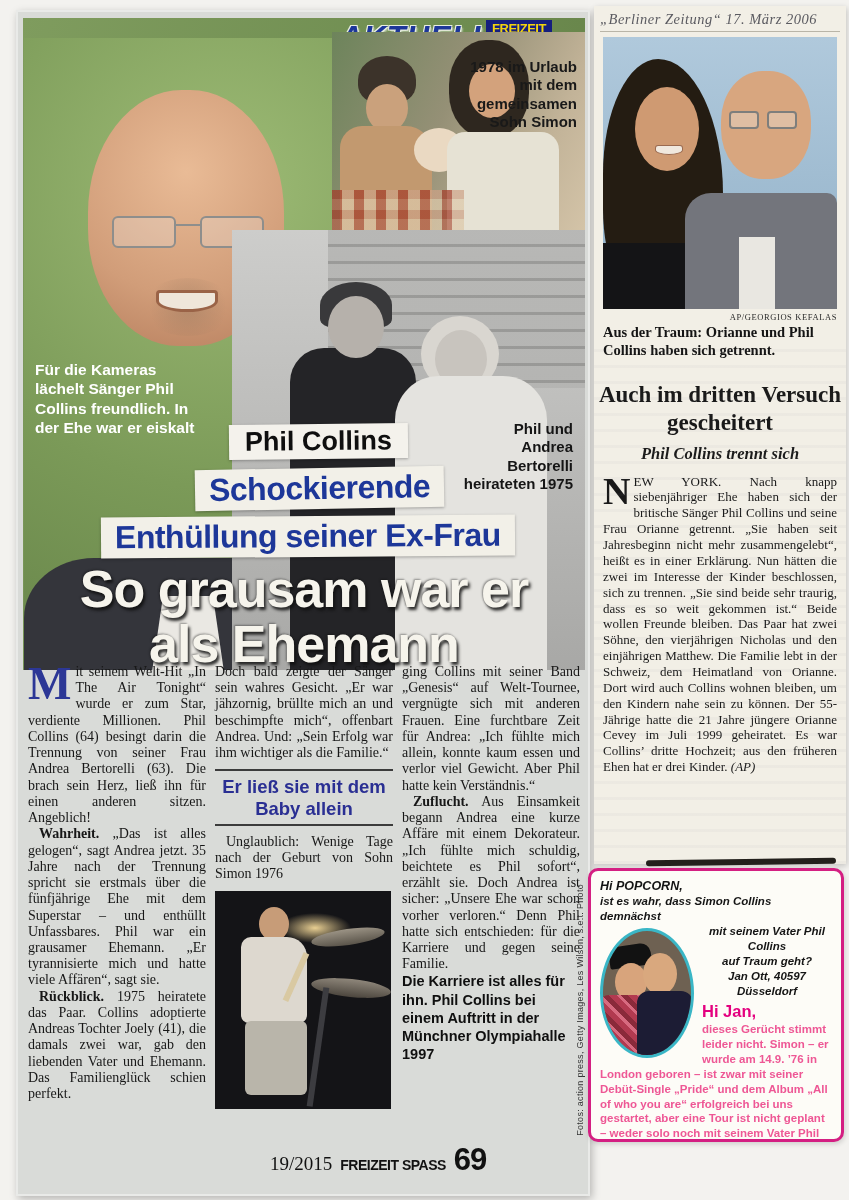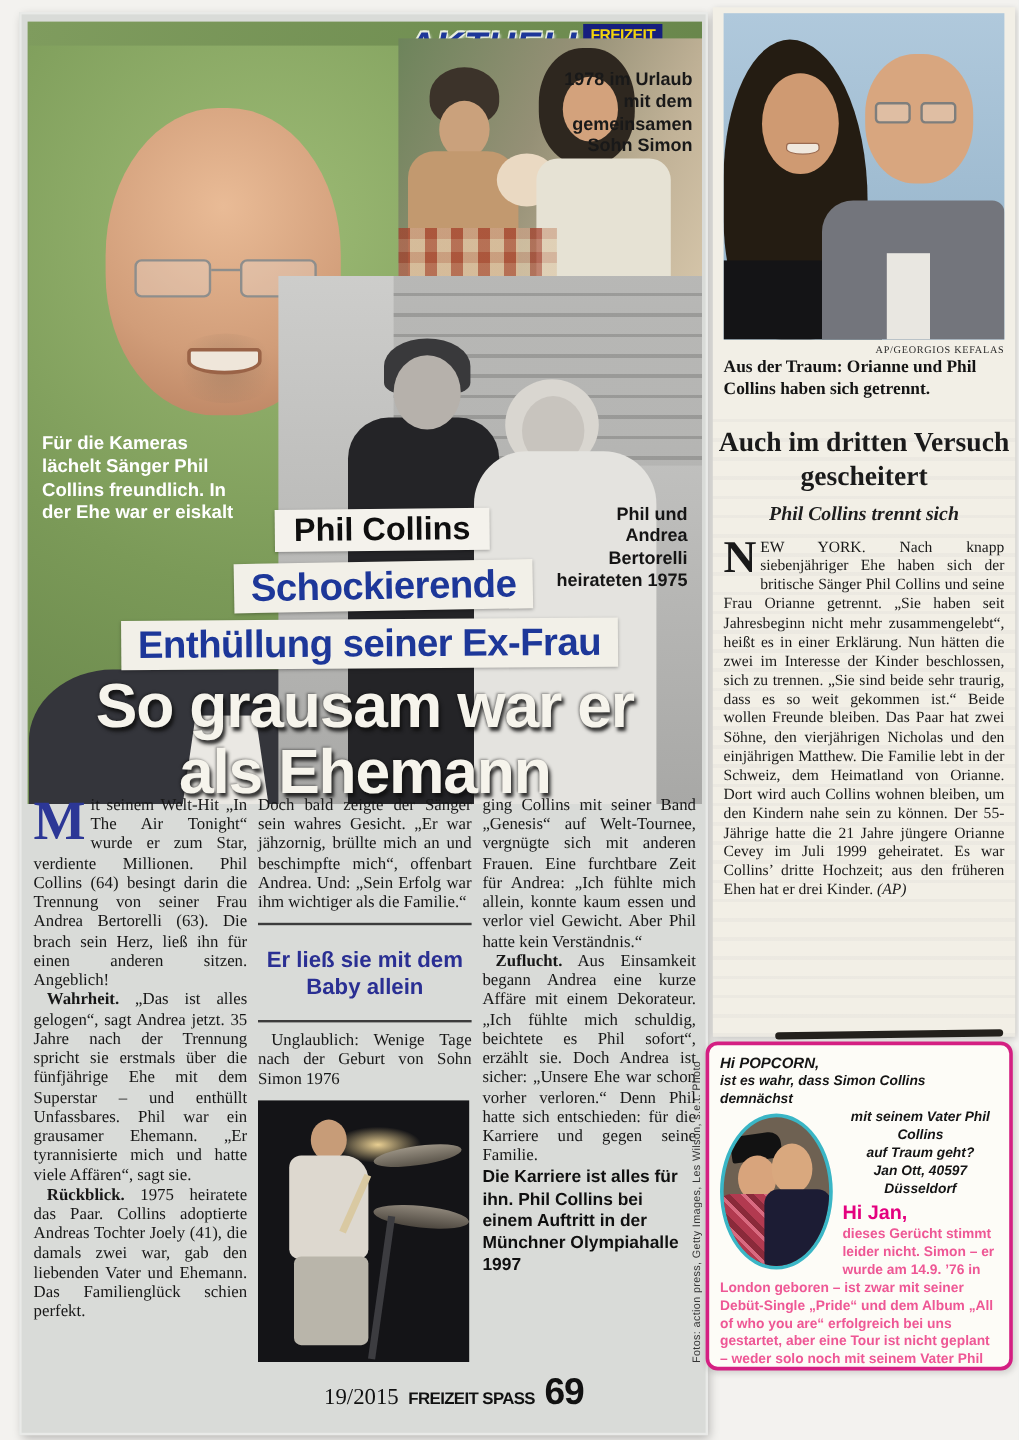--- a/index.html
+++ b/index.html
@@ -98,21 +98,21 @@
 
   
   .cols { position:absolute; left:10px; top:652px; width:552px; display:flex; gap:9px; }
   .col { width:178px; font-family:"Liberation Serif",serif; font-size:14px; line-height:1.16;
     text-align:justify; color:#171717; }
   .col p { margin:0; }
   .col .indent { text-indent:11px; }
   .lead { font-weight:bold; }
   .dropcap { float:left; font-family:"Liberation Serif",serif; font-weight:bold; font-size:46px;
     line-height:36px; color:#2c3796; padding:2px 4px 0 0; }
-  .crosshead { margin:8px 0; padding:18px 2px; border-top:2px solid #3c3c3c; border-bottom:2px solid #3c3c3c;
+  .crosshead { margin:8px 0; padding:5px 2px; border-top:2px solid #3c3c3c; border-bottom:2px solid #3c3c3c;
     text-align:center; font-family:"Liberation Sans",sans-serif; font-weight:bold; font-size:18.5px;
     line-height:1.15; color:#2a2f93; }
 
   
   .drums { position:relative; width:176px; height:218px; margin-top:8px; background:#141417; overflow:hidden; }
   .dr-glow { left:64px; top:22px; width:72px; height:30px;
     background:radial-gradient(closest-side,#e9cf92,transparent); }
   .dr-cym1 { right:6px; top:38px; width:74px; height:16px; background:linear-gradient(#9b9385,#5a544a);
     border-radius:50%; transform:rotate(-8deg); }
   .dr-cym2 { right:0; top:88px; width:80px; height:18px; background:linear-gradient(#8e867a,#4c463e);
@@ -279,20 +279,21 @@
     <div class="vcredit">Fotos: action press, Getty Images, Les Wilson, s.e.t. Photo</div>
 
     <div class="fs-footer">
       <span class="f-issue">19/2015</span>
       <span class="f-mag">FREIZEIT SPASS</span>
       <span class="f-num">69</span>
     </div>
   </article>
 
   <article class="bz-clip">
+    <div class="handwriting">„Berliner Zeitung“ 17. März 2006</div>
     <div class="bz-photo">
       <div class="shape o-hair"></div>
       <div class="shape o-face"></div>
       <div class="shape o-smile"></div>
       <div class="shape o-body"></div>
       <div class="shape pz-head"></div>
       <div class="shape pz-lens1"></div>
       <div class="shape pz-lens2"></div>
       <div class="shape pz-jacket"></div>
       <div class="shape pz-shirt"></div>

